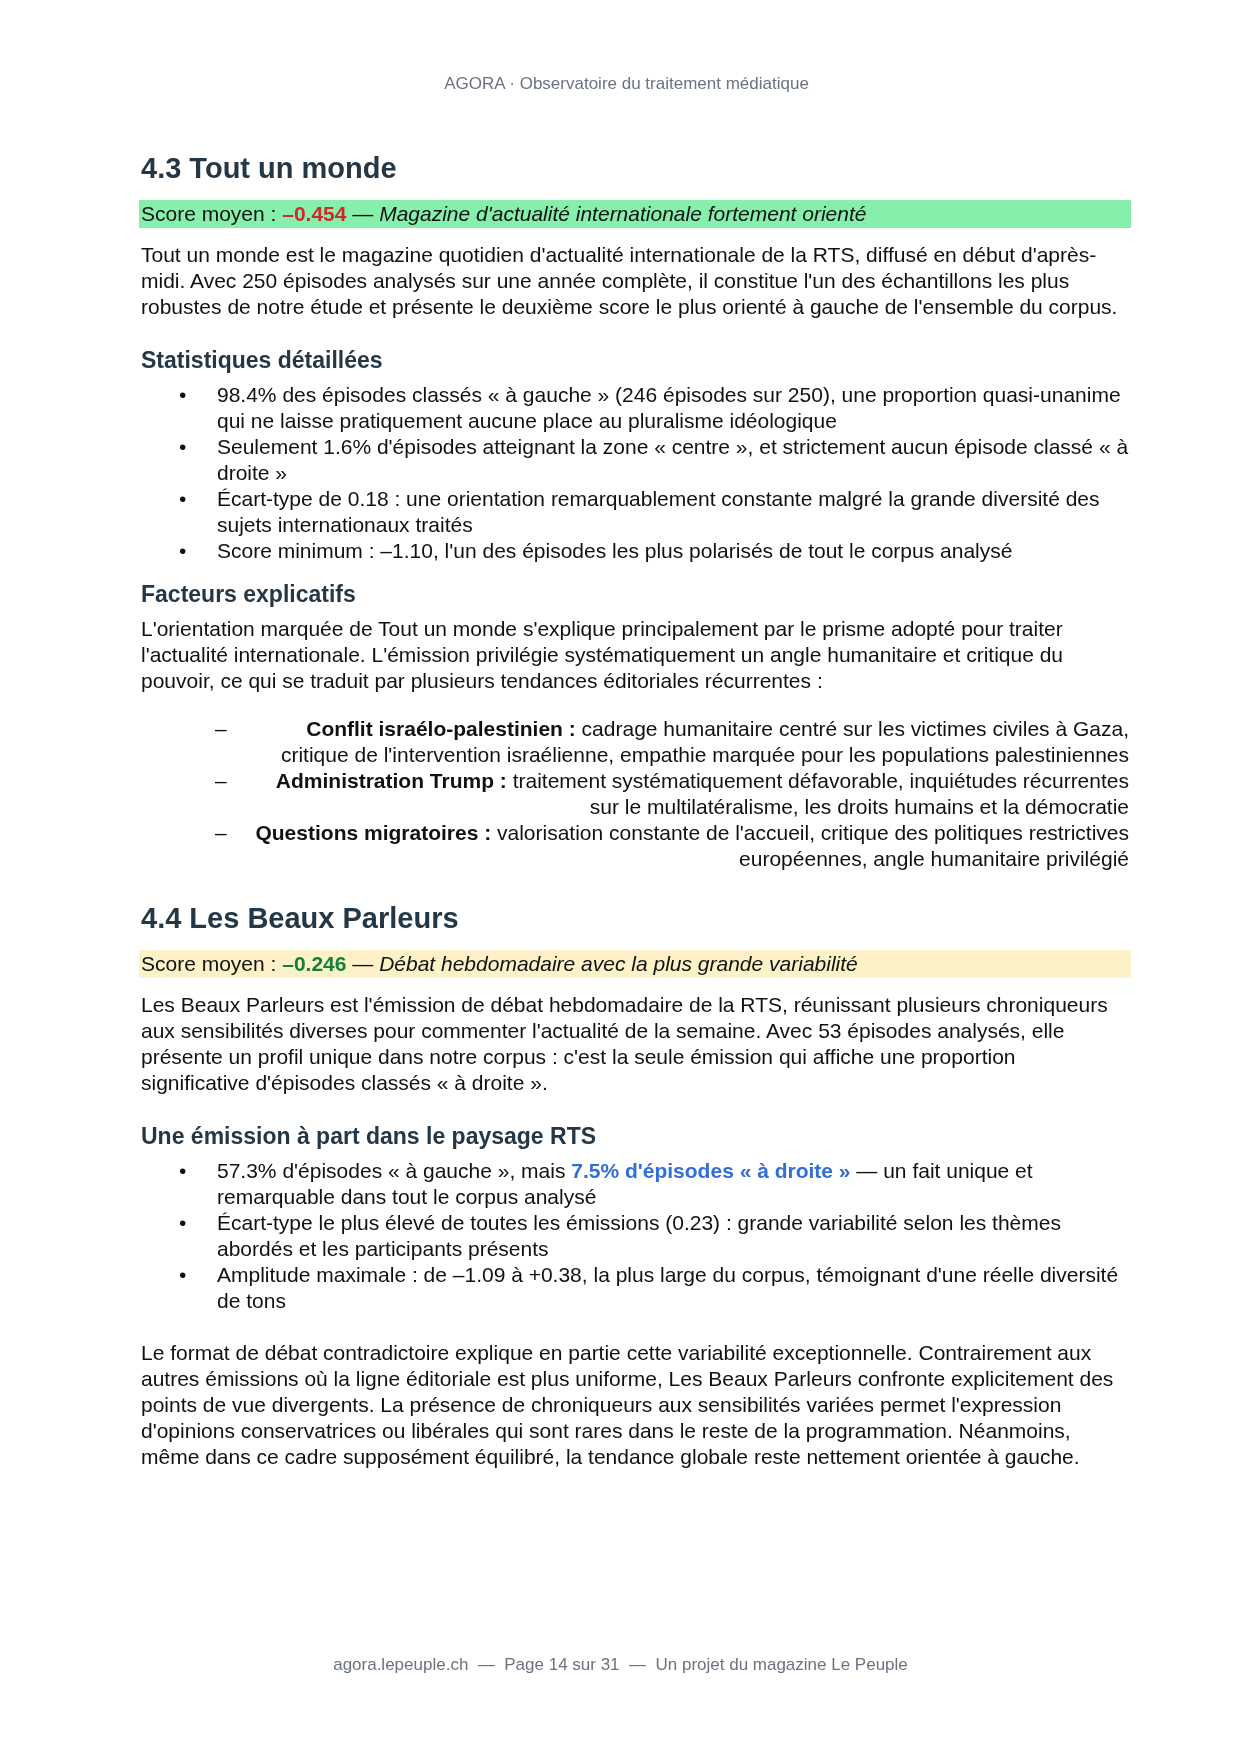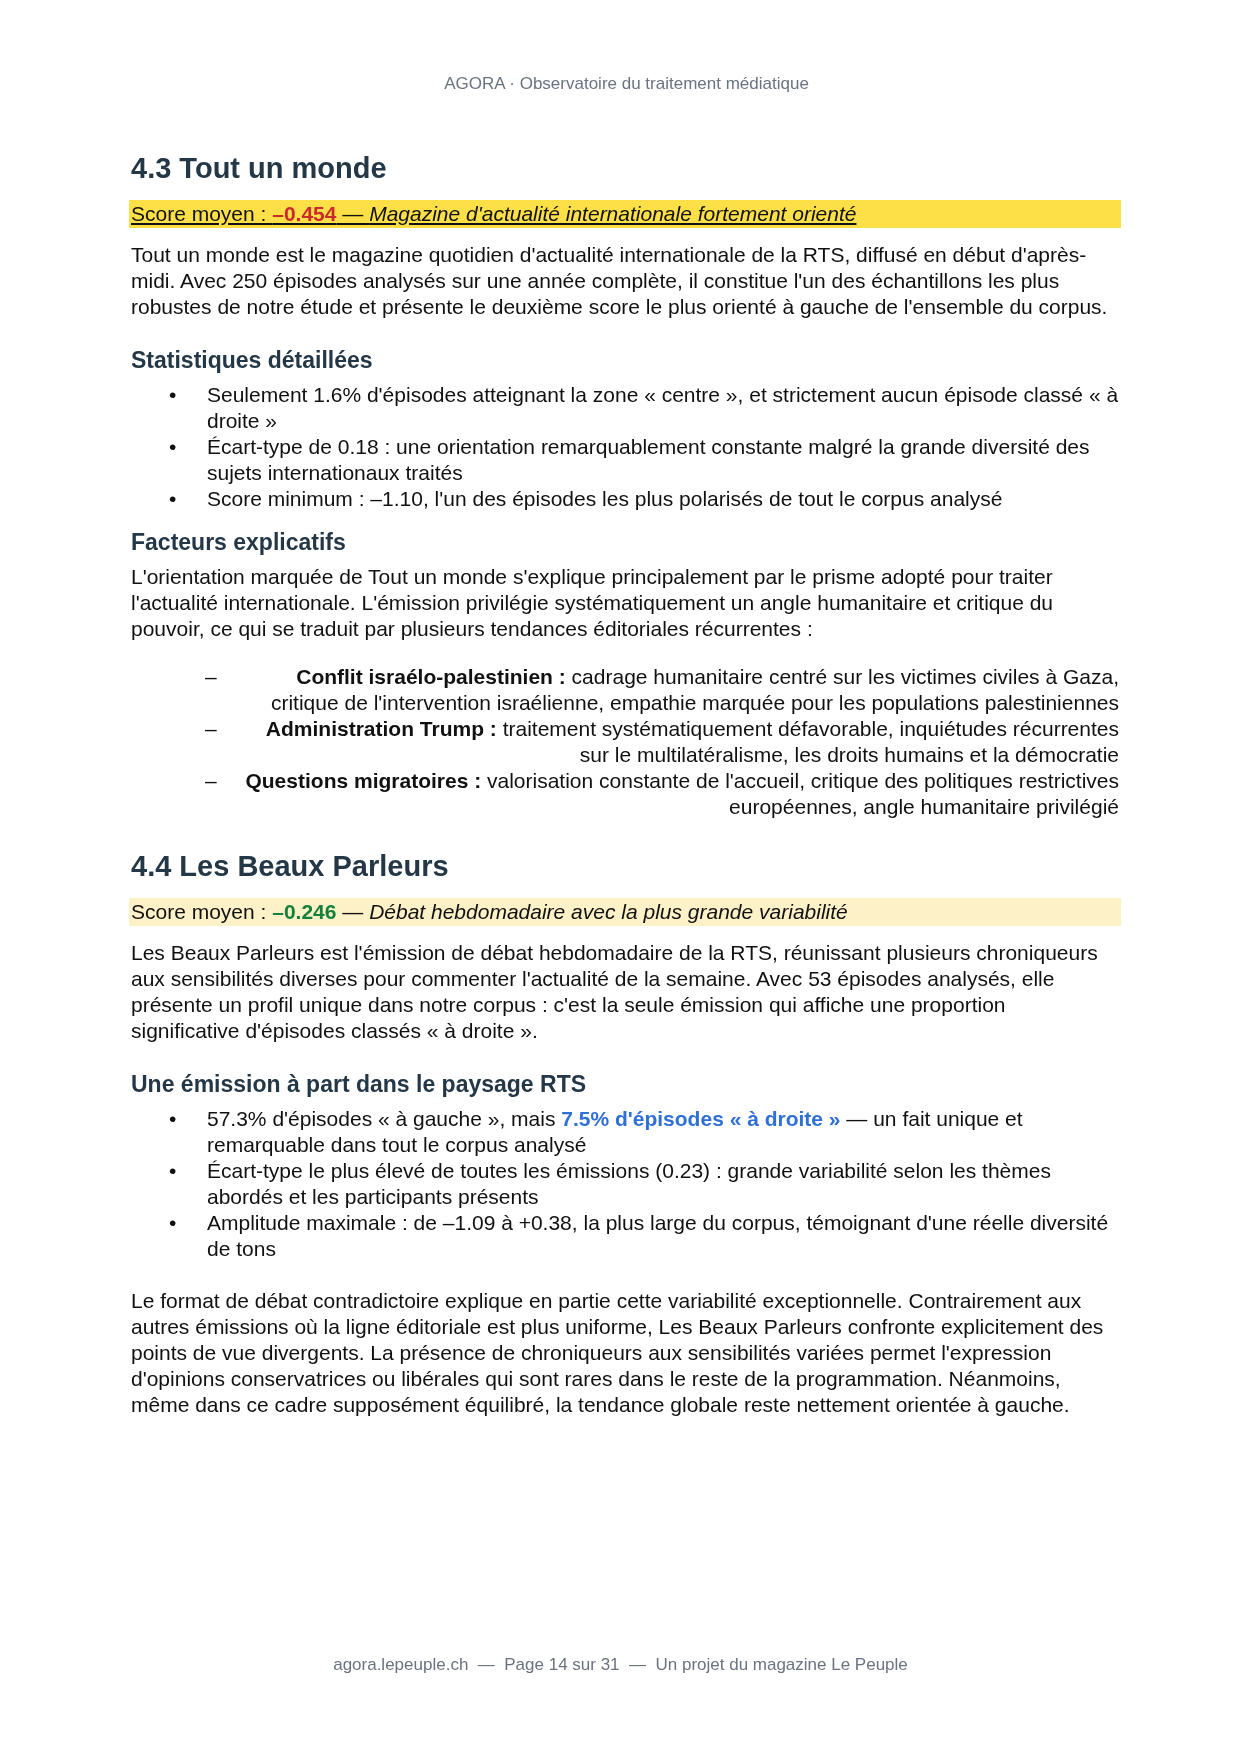--- a/index.html
+++ b/index.html
@@ -1,23 +1,23 @@
 <!DOCTYPE html>
 <html><head>
 <meta charset="utf-8">
 <style>
   html, body { margin: 0; padding: 0; background: #ffffff; }
   body { width: 1241px; height: 1755px; position: relative; font-family: "Liberation Sans", sans-serif; color: #111111; }
   .page-header { position: absolute; top: 74px; left: 6px; width: 1241px; text-align: center; font-size: 17px; color: #6b7280; }
-  .content { position: absolute; left: 131px; top: 150px; width: 988px; }
+  .content { position: absolute; left: 141px; top: 150px; width: 988px; }
   h2 { font-size: 29px; font-weight: bold; color: #243746; margin: 0 0 14px 0; line-height: 36px; }
   h3 { font-size: 23px; font-weight: bold; color: #243746; margin: 0 0 8px 0; line-height: 28px; }
   p { font-size: 21px; line-height: 26px; margin: 0 0 16px 0; }
   .score-box { font-size: 21px; line-height: 28px; padding: 0 2px; margin: 0 -2px 14px -2px; }
-  .score-red { background: #fde047; text-decoration: underline; }
+  .score-red { background: #86efac; }
   .score-yellow { background: #fdf1c7; }
   .val-red { color: #cc2b2b; font-weight: bold; }
   .val-yellow { color: #15803d; font-weight: bold; }
   .desc { font-style: italic; }
   ul.bullets { list-style: none; margin: 0 0 16px 0; padding: 0; }
   ul.bullets li { position: relative; padding-left: 76px; font-size: 21px; line-height: 26px; }
   ul.bullets li::before { content: "\2022"; position: absolute; left: 38px; }
   ul.dashes { list-style: none; margin: 0 0 16px 0; padding: 0; text-align: right; }
   ul.dashes li { position: relative; padding-left: 114px; font-size: 21px; line-height: 26px; }
   ul.dashes li::before { content: "\2013"; position: absolute; left: 74px; }
@@ -32,20 +32,21 @@
 
 <div class="content">
 
   <section>
     <h2>4.3 Tout un monde</h2>
     <div class="score-box score-red"><span>Score moyen : </span><span class="val-red">–0.454</span><span> — </span><span class="desc">Magazine d'actualité internationale fortement orienté</span></div>
     <p>Tout un monde est le magazine quotidien d'actualité internationale de la RTS, diffusé en début d'après-midi. Avec 250 épisodes analysés sur une année complète, il constitue l'un des échantillons les plus robustes de notre étude et présente le deuxième score le plus orienté à gauche de l'ensemble du corpus.</p>
     <div class="gap-s"></div>
     <h3>Statistiques détaillées</h3>
     <ul class="bullets">
+      <li>98.4% des épisodes classés « à gauche » (246 épisodes sur 250), une proportion quasi-unanime qui ne laisse pratiquement aucune place au pluralisme idéologique</li>
       <li>Seulement 1.6% d'épisodes atteignant la zone « centre », et strictement aucun épisode classé « à droite »</li>
       <li>Écart-type de 0.18 : une orientation remarquablement constante malgré la grande diversité des sujets internationaux traités</li>
       <li>Score minimum : –1.10, l'un des épisodes les plus polarisés de tout le corpus analysé</li>
     </ul>
     <h3>Facteurs explicatifs</h3>
     <p style="margin-bottom:22px">L'orientation marquée de Tout un monde s'explique principalement par le prisme adopté pour traiter l'actualité internationale. L'émission privilégie systématiquement un angle humanitaire et critique du pouvoir, ce qui se traduit par plusieurs tendances éditoriales récurrentes :</p>
     <ul class="dashes">
       <li><b>Conflit israélo-palestinien :</b><span> cadrage humanitaire centré sur les victimes civiles à Gaza, critique de l'intervention israélienne, empathie marquée pour les populations palestiniennes</span></li>
       <li><b>Administration Trump :</b><span> traitement systématiquement défavorable, inquiétudes récurrentes sur le multilatéralisme, les droits humains et la démocratie</span></li>
       <li><b>Questions migratoires :</b><span> valorisation constante de l'accueil, critique des politiques restrictives européennes, angle humanitaire privilégié</span></li>

